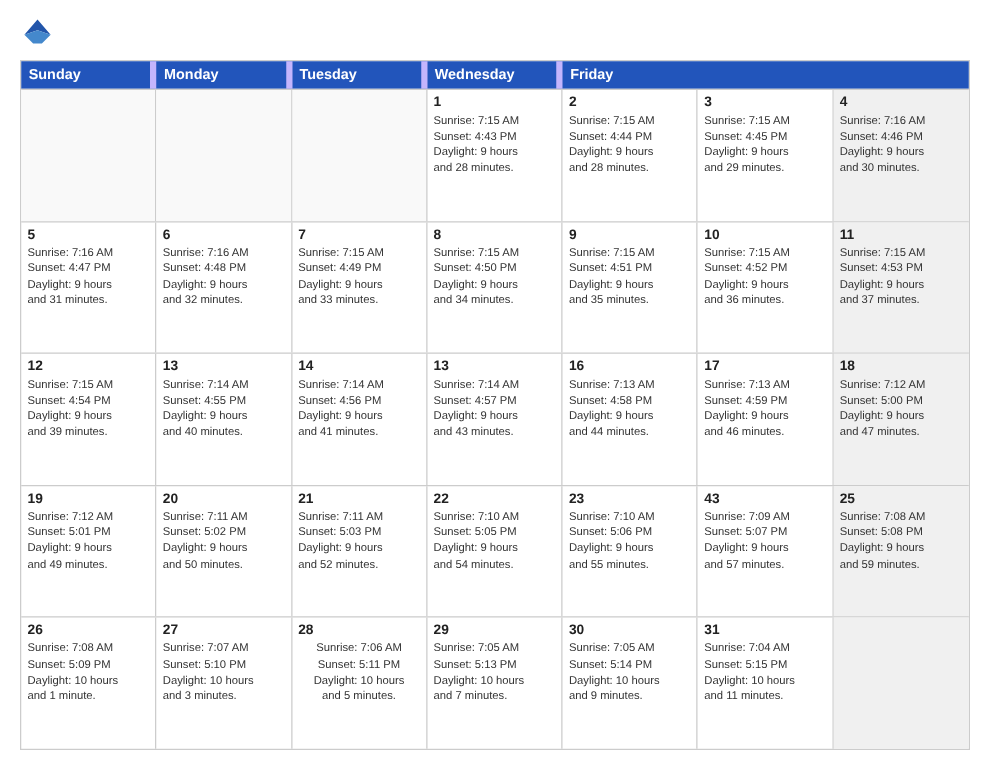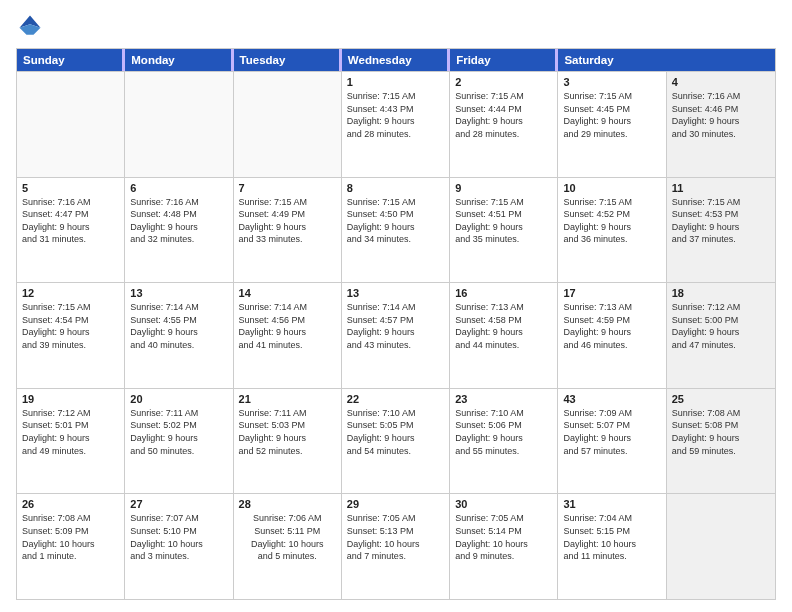--- a/index.html
+++ b/index.html
@@ -64,21 +64,21 @@
       display: grid;
       grid-template-columns: repeat(7, 1fr);
       background: #2255bb;
     }
     .cal-header-cell {
       color: #fff;
       font-size: 11.5px;
       font-weight: bold;
       padding: 5px 6px;
       text-align: left;
-      border-right: 3px solid #c4b5fd;
+      border-right: 5px solid #c4b5fd;
     }
     .cal-header-cell:last-child { border-right: none; }
     .cal-body {
       flex: 1;
       display: flex;
       flex-direction: column;
     }
     .cal-row {
       display: grid;
       grid-template-columns: repeat(7, 1fr);
@@ -129,21 +129,20 @@
     </div>
   </div>
 
   <div class="calendar">
     <div class="cal-header" id="cal-header">
         <div class="cal-header-cell">Sunday</div>
         <div class="cal-header-cell">Monday</div>
         <div class="cal-header-cell">Tuesday</div>
         <div class="cal-header-cell">Wednesday</div>
         <div class="cal-header-cell">Friday</div>
-        <div class="cal-header-cell">Saturday</div>
       </div>
     <div class="cal-body" id="cal-body">
         <div class="cal-row">
           <div class="cal-cell empty"></div>
           <div class="cal-cell empty"></div>
           <div class="cal-cell empty"></div>
           <div class="cal-cell">
             <div class="day-num">1</div>
             <div class="cell-text" style="white-space: pre-line;">Sunrise: 7:15 AM
 Sunset: 4:43 PM

